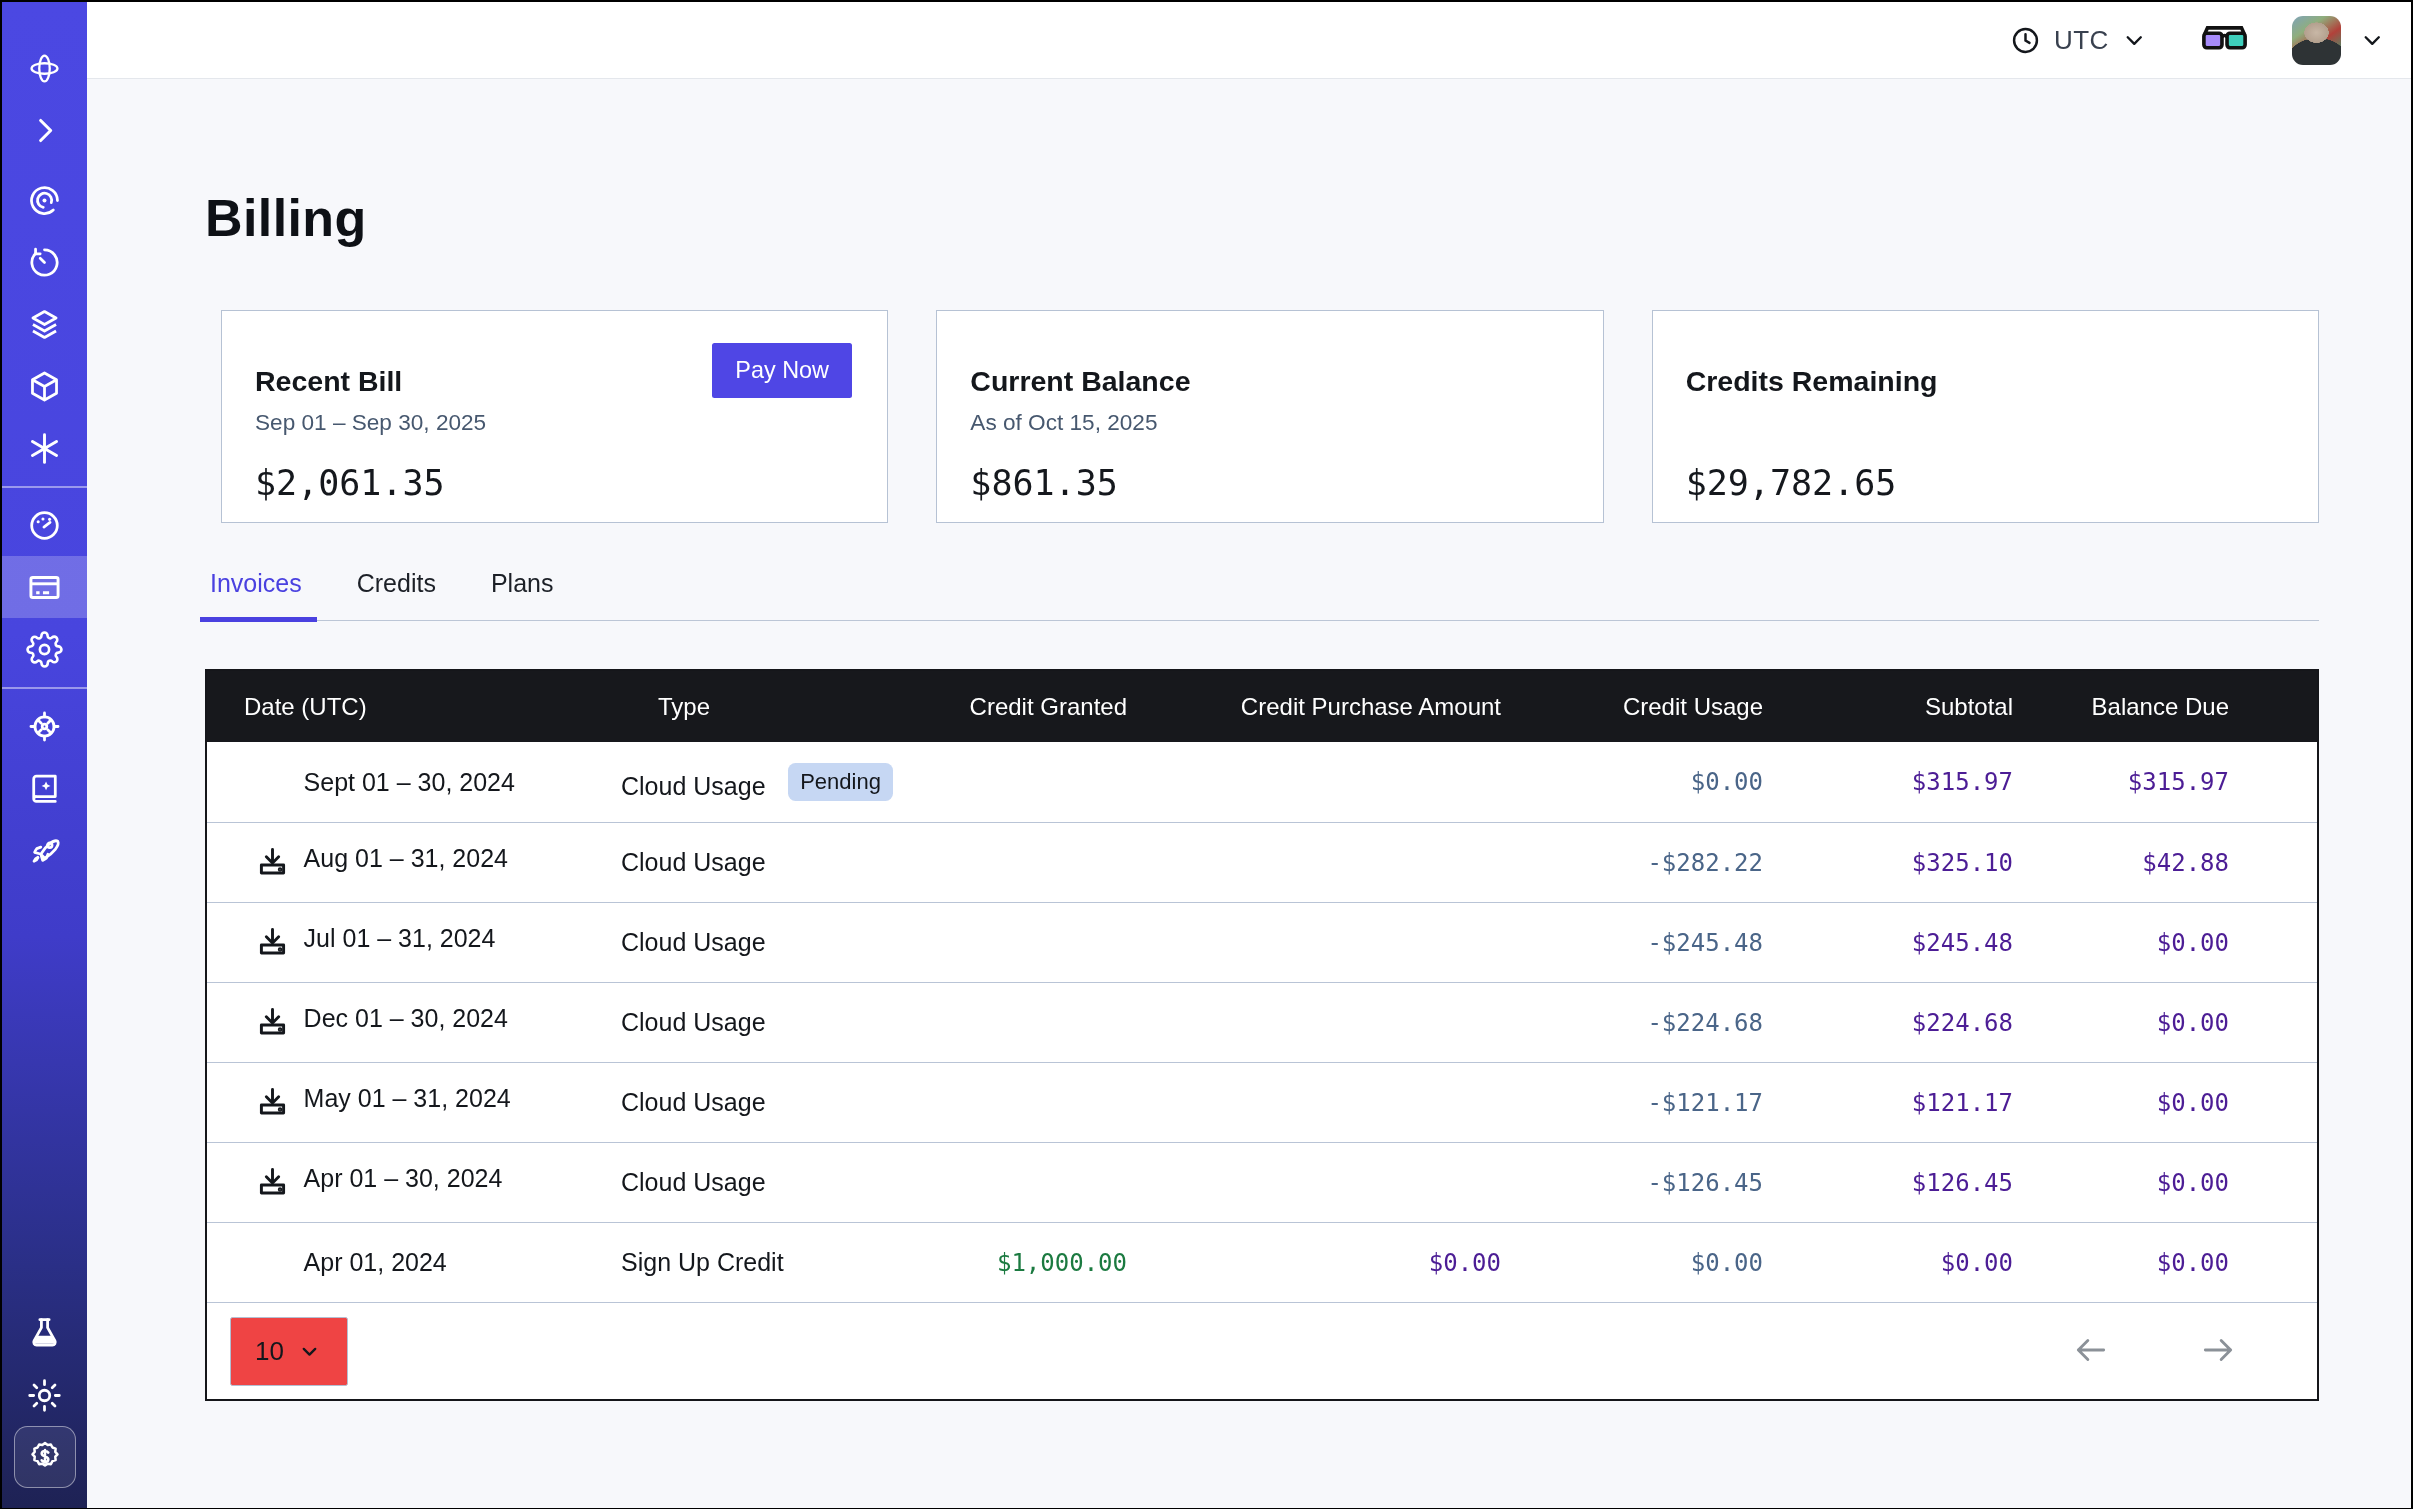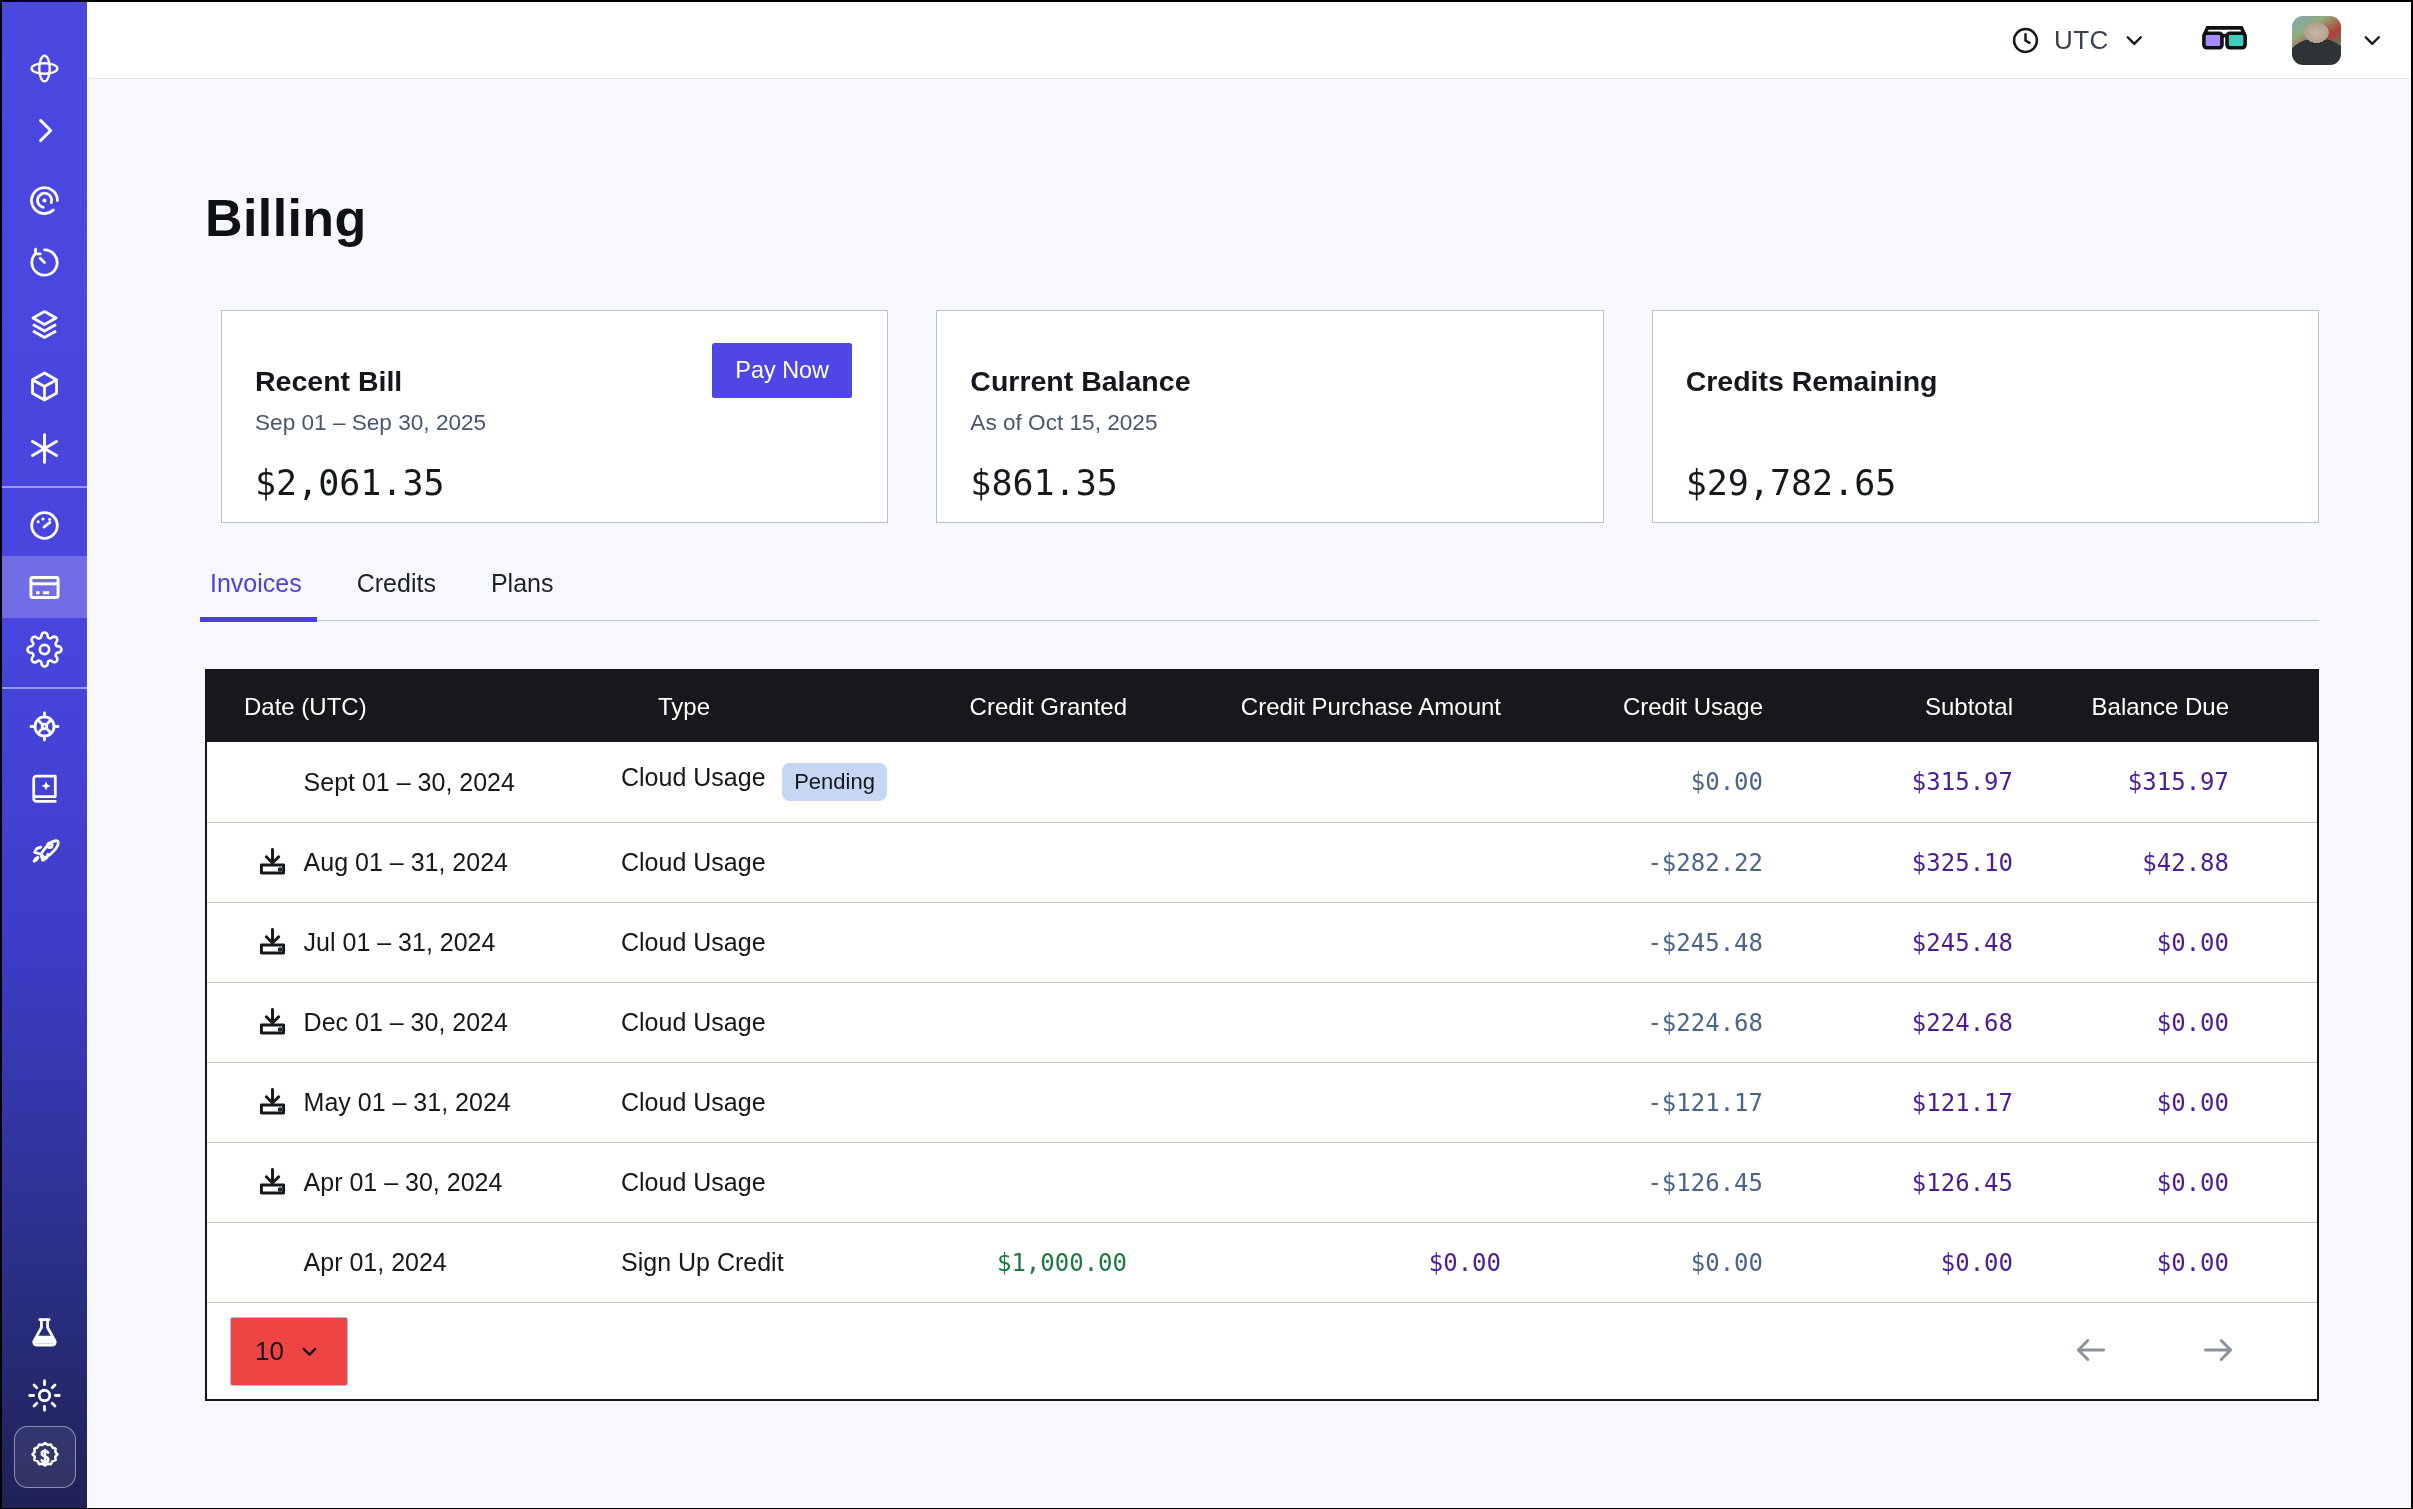--- a/index.html
+++ b/index.html
@@ -62,26 +62,26 @@
 
   
   .panel { width:2114px; margin-top:48px; background:#fff; border:2.5px solid #15161A; }
   .grid-row { display:grid; grid-template-columns:414px 300px 206px 374px 262px 250px 216px; align-items:center; padding-right:79px; }
   .thead { background:#17181C; color:#fff; height:71px; }
   .thead .hcell { font-size:24px; font-weight:400; }
   .hcell.left { padding-left:37px; text-align:left; }
   .hcell.right { text-align:right; }
   .trow { height:80px; background:#fff; }
   .trow + .trow { border-top:1.7px solid #B9C4D6; }
-  .cell-date { display:flex; align-items:center; padding-left:47px; font-size:25px; color:#14171C; }
+  .cell-date { display:flex; padding-left:47px; font-size:25px; color:#14171C; }
   .dl-btn { width:37px; height:37px; border:none; background:none; color:#14171C; cursor:pointer; padding:0; flex:0 0 37px; }
   .dl-btn svg { width:37px; height:37px; }
   .dl-spacer { width:37px; flex:0 0 37px; }
   .cell-date .dtext { margin-left:12.6px; }
-  .cell-type { display:flex; align-items:flex-start; gap:16px; font-size:25px; color:#14171C; }
+  .cell-type { display:flex; align-items:flex-end; gap:22px; font-size:25px; color:#14171C; }
   .badge { background:#C6D7F3; color:#14171C; font-size:22px; padding:5.9px 12.6px; border-radius:7.5px; }
   .num { text-align:right; font-family:"DejaVu Sans Mono", monospace; font-size:24px; color:#4c1d95; }
   .num.blue { color:#4A6588; }
   .num.green { color:#1B7A40; }
 
   .pager { border-top:1.7px solid #B9C4D6; height:97px; display:flex; align-items:center;
            justify-content:space-between; padding:0 80px 0 22.6px; background:#fff; }
   .pagesize { width:118px; height:69px; border:1.7px solid #B3BFD2; border-radius:2.5px; background:#ef4444;
               display:flex; align-items:center; justify-content:center; gap:13.4px; font-size:26px; cursor:pointer; }
   .pagesize svg { width:25px; height:25px; }

